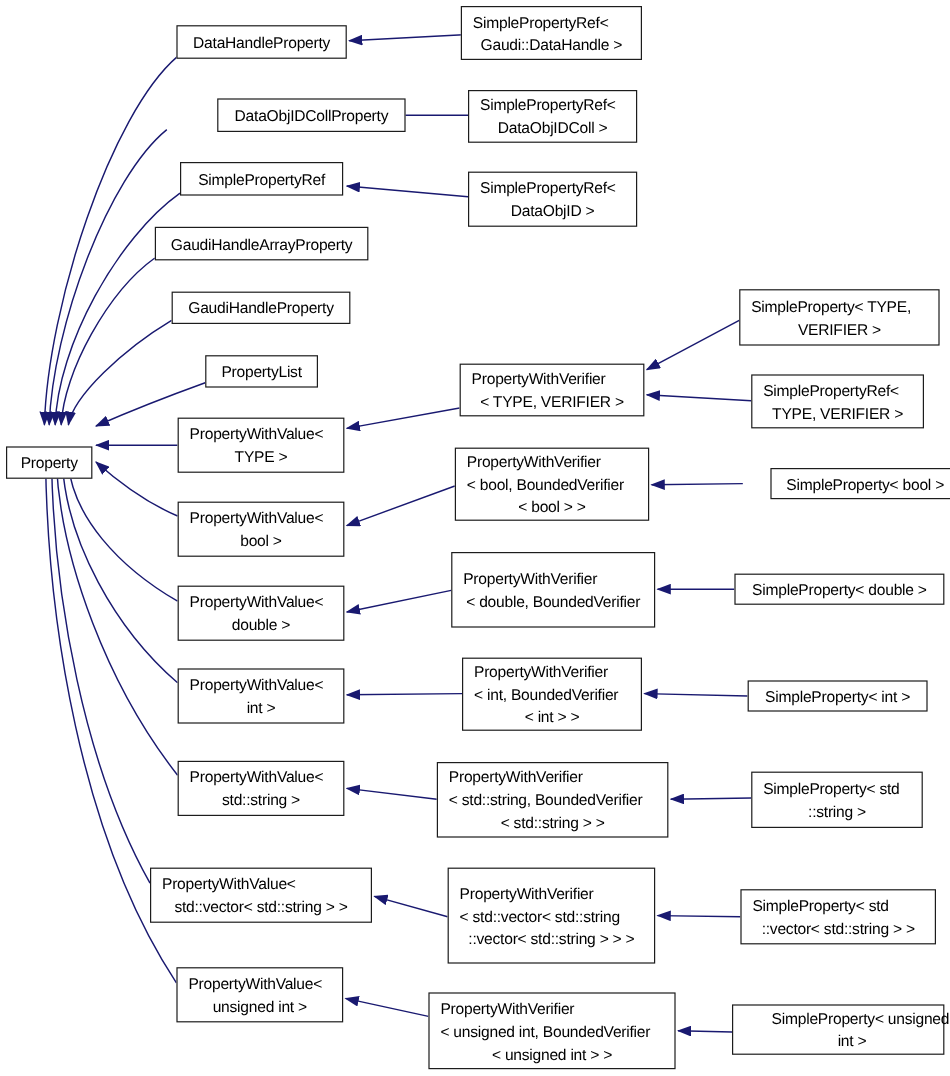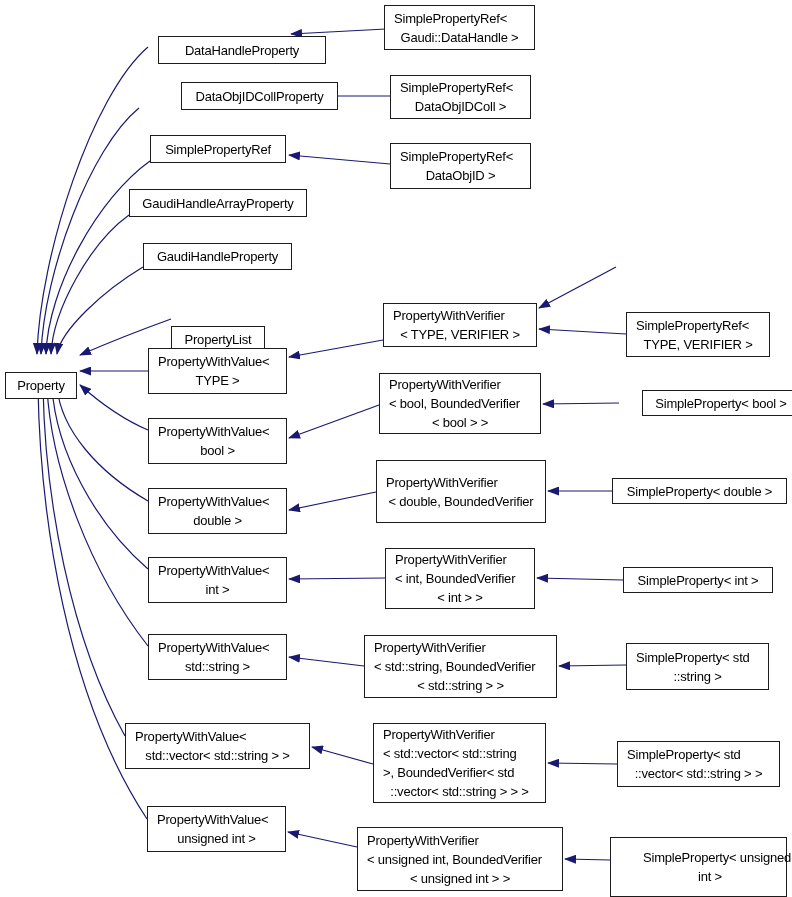--- a/index.html
+++ b/index.html
@@ -78,36 +78,36 @@
       <path d="M 626 665 L 559 666" marker-end="url(#arrow)"></path>
       <path d="M 617 764 L 548 763" marker-end="url(#arrow)"></path>
       <path d="M 610 860 L 565 859" marker-end="url(#arrow)"></path>
     </g>
   </svg>
 
   <div class="node" style="left:5px; top:357px; width:72px; height:27px;margin-top:15px;">
     <span class="line">Property</span>
   </div>
 
-  <div class="node" style="left:158px; top:21px; width:168px; height:28px;margin-top:15px;">
+  <div class="node" style="left:147px; top:21px; width:142px; height:28px;">
     <span class="line">DataHandleProperty</span>
   </div>
   <div class="node" style="left:139px; top:82px; width:157px; height:28px;margin-left:42px;">
     <span class="line">DataObjIDCollProperty</span>
   </div>
   <div class="node" style="left:150px; top:135px; width:136px; height:28px;">
     <span class="line">SimplePropertyRef</span>
   </div>
   <div class="node" style="left:129px; top:189px; width:178px; height:28px;">
     <span class="line">GaudiHandleArrayProperty</span>
   </div>
   <div class="node" style="left:143px; top:243px; width:149px; height:27px;">
     <span class="line">GaudiHandleProperty</span>
   </div>
-  <div class="node" style="left:171px; top:296px; width:94px; height:27px;margin-top:30px;">
+  <div class="node" style="left:171px; top:296px; width:94px; height:27px;">
     <span class="line">PropertyList</span>
   </div>
   <div class="node ml" style="left:148px; top:348px; width:139px; height:46px;">
     <span class="line">PropertyWithValue&lt;</span>
     <span class="line">TYPE &gt;</span>
   </div>
   <div class="node ml" style="left:148px; top:418px; width:139px; height:46px;">
     <span class="line">PropertyWithValue&lt;</span>
     <span class="line">bool &gt;</span>
   </div>
@@ -163,29 +163,32 @@
     <span class="line">&lt; int &gt; &gt;</span>
   </div>
   <div class="node ml" style="left:364px; top:635px; width:193px; height:63px;">
     <span class="line">PropertyWithVerifier</span>
     <span class="line">&lt; std::string, BoundedVerifier</span>
     <span class="line">&lt; std::string &gt; &gt;</span>
   </div>
   <div class="node ml" style="left:373px; top:723px; width:173px; height:80px;">
     <span class="line">PropertyWithVerifier</span>
     <span class="line">&lt; std::vector&lt; std::string</span>
-    <span class="line">&gt;, BoundedVerifier&lt; std</span>
     <span class="line">::vector&lt; std::string &gt; &gt; &gt;</span>
   </div>
   <div class="node ml" style="left:357px; top:827px; width:206px; height:64px;">
     <span class="line">PropertyWithVerifier</span>
     <span class="line">&lt; unsigned int, BoundedVerifier</span>
     <span class="line">&lt; unsigned int &gt; &gt;</span>
   </div>
 
+  <div class="node ml" style="left:616px; top:241px; width:167px; height:47px;">
+    <span class="line">SimpleProperty&lt; TYPE,</span>
+    <span class="line">VERIFIER &gt;</span>
+  </div>
   <div class="node ml" style="left:626px; top:312px; width:144px; height:45px;">
     <span class="line">SimplePropertyRef&lt;</span>
     <span class="line">TYPE, VERIFIER &gt;</span>
   </div>
   <div class="node" style="left:619px; top:390px; width:158px; height:26px;margin-left:23px;">
     <span class="line">SimpleProperty&lt; bool &gt;</span>
   </div>
   <div class="node" style="left:612px; top:478px; width:175px; height:26px;">
     <span class="line">SimpleProperty&lt; double &gt;</span>
   </div>
@@ -193,18 +196,18 @@
     <span class="line">SimpleProperty&lt; int &gt;</span>
   </div>
   <div class="node ml" style="left:626px; top:643px; width:143px; height:47px;">
     <span class="line">SimpleProperty&lt; std</span>
     <span class="line">::string &gt;</span>
   </div>
   <div class="node ml" style="left:617px; top:741px; width:163px; height:46px;">
     <span class="line">SimpleProperty&lt; std</span>
     <span class="line">::vector&lt; std::string &gt; &gt;</span>
   </div>
-  <div class="node ml" style="left:610px; top:837px; width:177px; height:60px;padding-left:32px;">
+  <div class="node ml" style="left:610px; top:837px; width:177px; height:42px;padding-left:32px;">
     <span class="line">SimpleProperty&lt; unsigned</span>
     <span class="line">int &gt;</span>
   </div>
 
 </div>
 
 </body></html>

